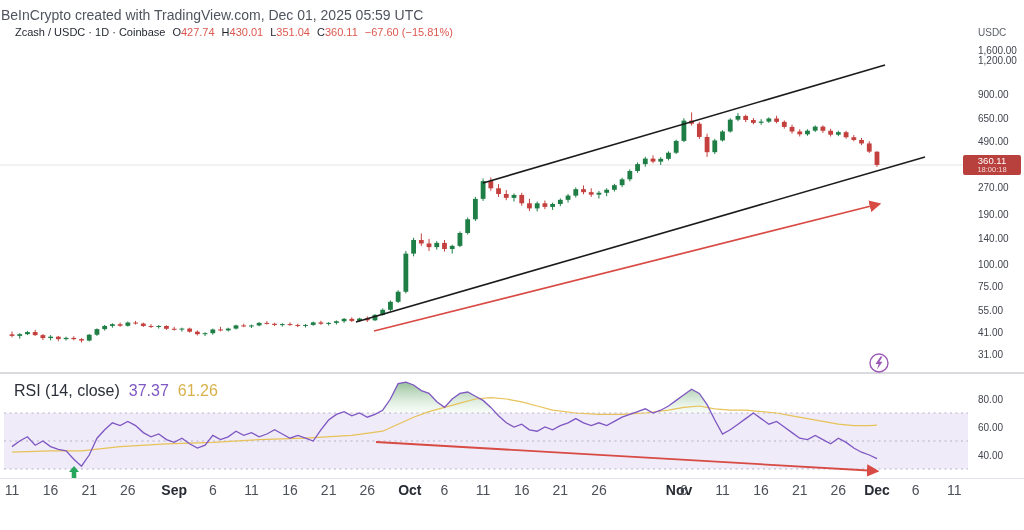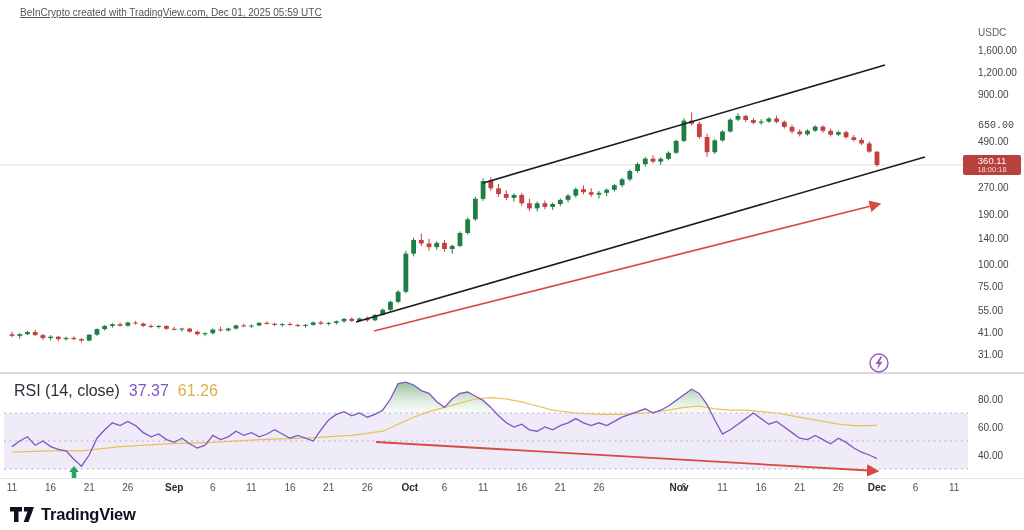--- a/index.html
+++ b/index.html
@@ -1,26 +1,26 @@
 <!DOCTYPE html>
 <html><head>
 <meta charset="utf-8">
 <style>
   html,body{margin:0;padding:0;background:#ffffff;}
   body{font-family:"Liberation Sans",sans-serif;}
   .stage{position:relative;width:1024px;height:530px;background:#fff;overflow:hidden;}
-  .watermark{position:absolute;left:20px;top:7px;font-size:10px;color:#4f545e;white-space:nowrap;text-decoration:underline;}
+  .watermark{position:absolute;left:1px;top:7px;font-size:14px;color:#4f545e;white-space:nowrap;}
   .symbol-row{position:absolute;left:15px;top:26px;font-size:11px;color:#1f232c;white-space:nowrap;}
   .symbol-row .k{color:#1f232c;margin-left:7px;}
   .symbol-row .v{color:#dc584f;}
   .symbol-row .chg{color:#dc584f;margin-left:7px;}
   svg.chart{position:absolute;left:0;top:0;}
   .pa-label{position:absolute;left:978px;font-size:10px;color:#40444d;white-space:nowrap;}
   .currency{position:absolute;left:978px;top:27px;font-size:10px;color:#5a5e66;text-align:center;}
-  .ta-label{position:absolute;top:482px;font-size:10px;color:#4c5058;transform:translateX(-50%);white-space:nowrap;}
+  .ta-label{position:absolute;top:482px;font-size:14px;color:#4c5058;transform:translateX(-50%);white-space:nowrap;}
   .ta-label.bold{font-weight:700;color:#272b34;}
   .price-badge{position:absolute;left:963px;width:58px;height:20px;background:#b8403d;color:#fff;
     text-align:center;border-radius:2px;z-index:5;}
   .price-badge .p{font-size:9.5px;line-height:10px;padding-top:1px;}
   .price-badge .cd{font-size:7.5px;line-height:8px;color:#f2d7d6;}
   .rsi-title{position:absolute;left:14px;top:382px;font-size:16px;color:#2b2f38;white-space:nowrap;}
   .rsi-title .rv{color:#7e57c2;margin-left:9px;}
   .rsi-title .mv{color:#d8b14a;margin-left:9px;}
   .tv-logo{position:absolute;left:10px;top:505px;display:flex;align-items:center;gap:7px;
     color:#0d1220;font-weight:700;font-size:16.5px;letter-spacing:-0.2px;}
@@ -513,28 +513,31 @@
       <line x1="0" y1="373" x2="1024" y2="373" stroke="#b4b6bd" stroke-width="1"></line>
       <line x1="0" y1="478.5" x2="1024" y2="478.5" stroke="#e2e4ea" stroke-width="1"></line>
       <g>
         <circle cx="879" cy="363" r="9" fill="#ffffff" stroke="#9b59b6" stroke-width="1.4"></circle>
         <path d="M880.5,356.5 L875.5,364 L878.6,364 L877,369.5 L882.5,361.8 L879.4,361.8 L882.5,356.5 Z" fill="#9b59b6"></path>
       </g>
     </svg>
 
   <div class="watermark">BeInCrypto created with TradingView.com, Dec 01, 2025 05:59 UTC</div>
 
+  <div class="symbol-row">
+    <span>Zcash / USDC · 1D · Coinbase</span><span class="k">O</span><span class="v">427.74</span><span class="k">H</span><span class="v">430.01</span><span class="k">L</span><span class="v">351.04</span><span class="k">C</span><span class="v">360.11</span><span class="chg">−67.60 (−15.81%)</span>
+  </div>
 
   <div class="currency">USDC</div>
 
   <div id="price-axis">
       <div class="pa-label" style="top: 45.0032px;">1,600.00</div>
-      <div class="pa-label" style="top: 67px;">1,200.00</div>
+      <div class="pa-label" style="top: 55px;">1,200.00</div>
       <div class="pa-label" style="top: 89.3522px;">900.00</div>
-      <div class="pa-label" style="top: 120px; font-family: Liberation Mono, monospace;">650.00</div>
+      <div class="pa-label" style="top: 113px;">650.00</div>
       <div class="pa-label" style="top: 136.216px;">490.00</div>
       <div class="pa-label" style="top: 182.154px;">270.00</div>
       <div class="pa-label" style="top: 209.24px;">190.00</div>
       <div class="pa-label" style="top: 232.779px;">140.00</div>
       <div class="pa-label" style="top: 258.714px;">100.00</div>
       <div class="pa-label" style="top: 280.889px;">75.00</div>
       <div class="pa-label" style="top: 304.796px;">55.00</div>
       <div class="pa-label" style="top: 327.439px;">41.00</div>
       <div class="pa-label" style="top: 348.989px;">31.00</div>
     </div>
@@ -575,22 +578,14 @@
       <div class="ta-label" style="left: 683.901px;">6</div>
       <div class="ta-label" style="left: 722.516px;">11</div>
       <div class="ta-label" style="left: 761.131px;">16</div>
       <div class="ta-label" style="left: 799.746px;">21</div>
       <div class="ta-label" style="left: 838.361px;">26</div>
       <div class="ta-label bold" style="left: 876.976px;">Dec</div>
       <div class="ta-label" style="left: 915.591px;">6</div>
       <div class="ta-label" style="left: 954.206px;">11</div>
     </div>
 
-  <div class="tv-logo">
-    <svg width="24" height="15" viewBox="0 0 24 15">
-      <rect x="0" y="0" width="12" height="4.5" fill="#0d1220"></rect>
-      <rect x="4" y="0" width="4.5" height="15" fill="#0d1220"></rect>
-      <polygon points="14,0 24,0 18.5,15 13.7,15 17.5,4.5 14,4.5" fill="#0d1220"></polygon>
-    </svg>
-    <span>TradingView</span>
-  </div>
 
 </div>
 
 </body></html>

